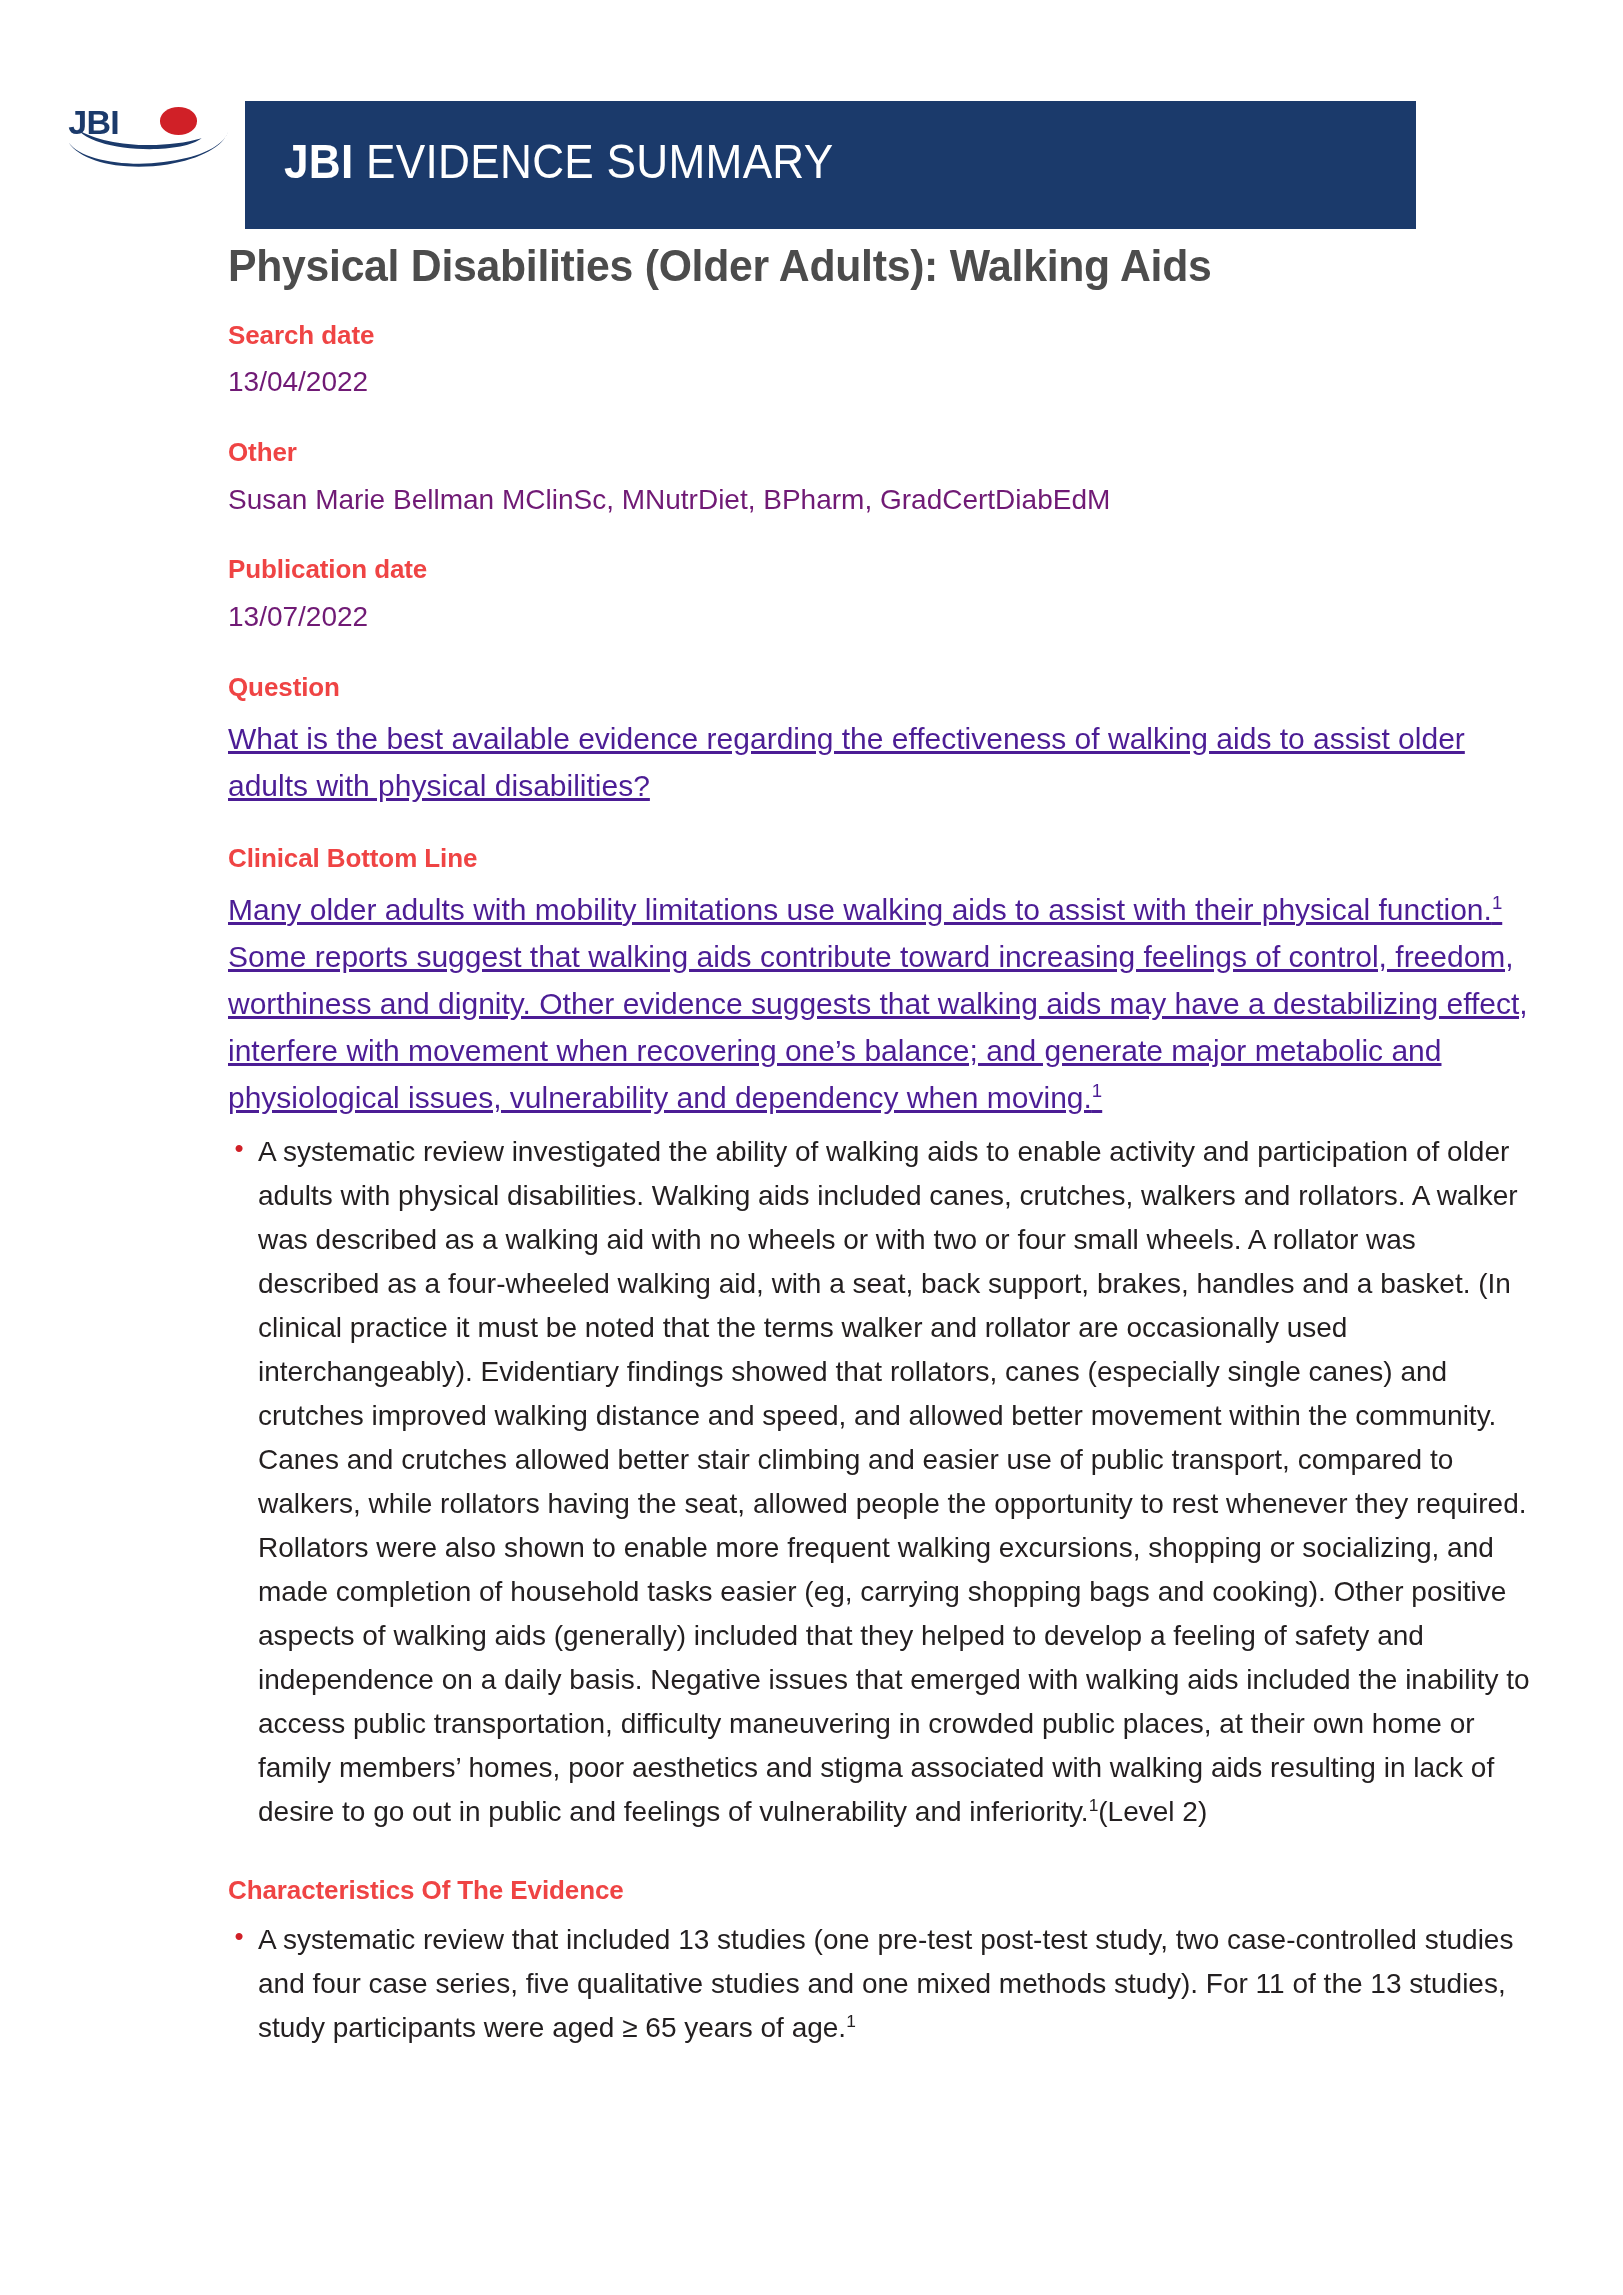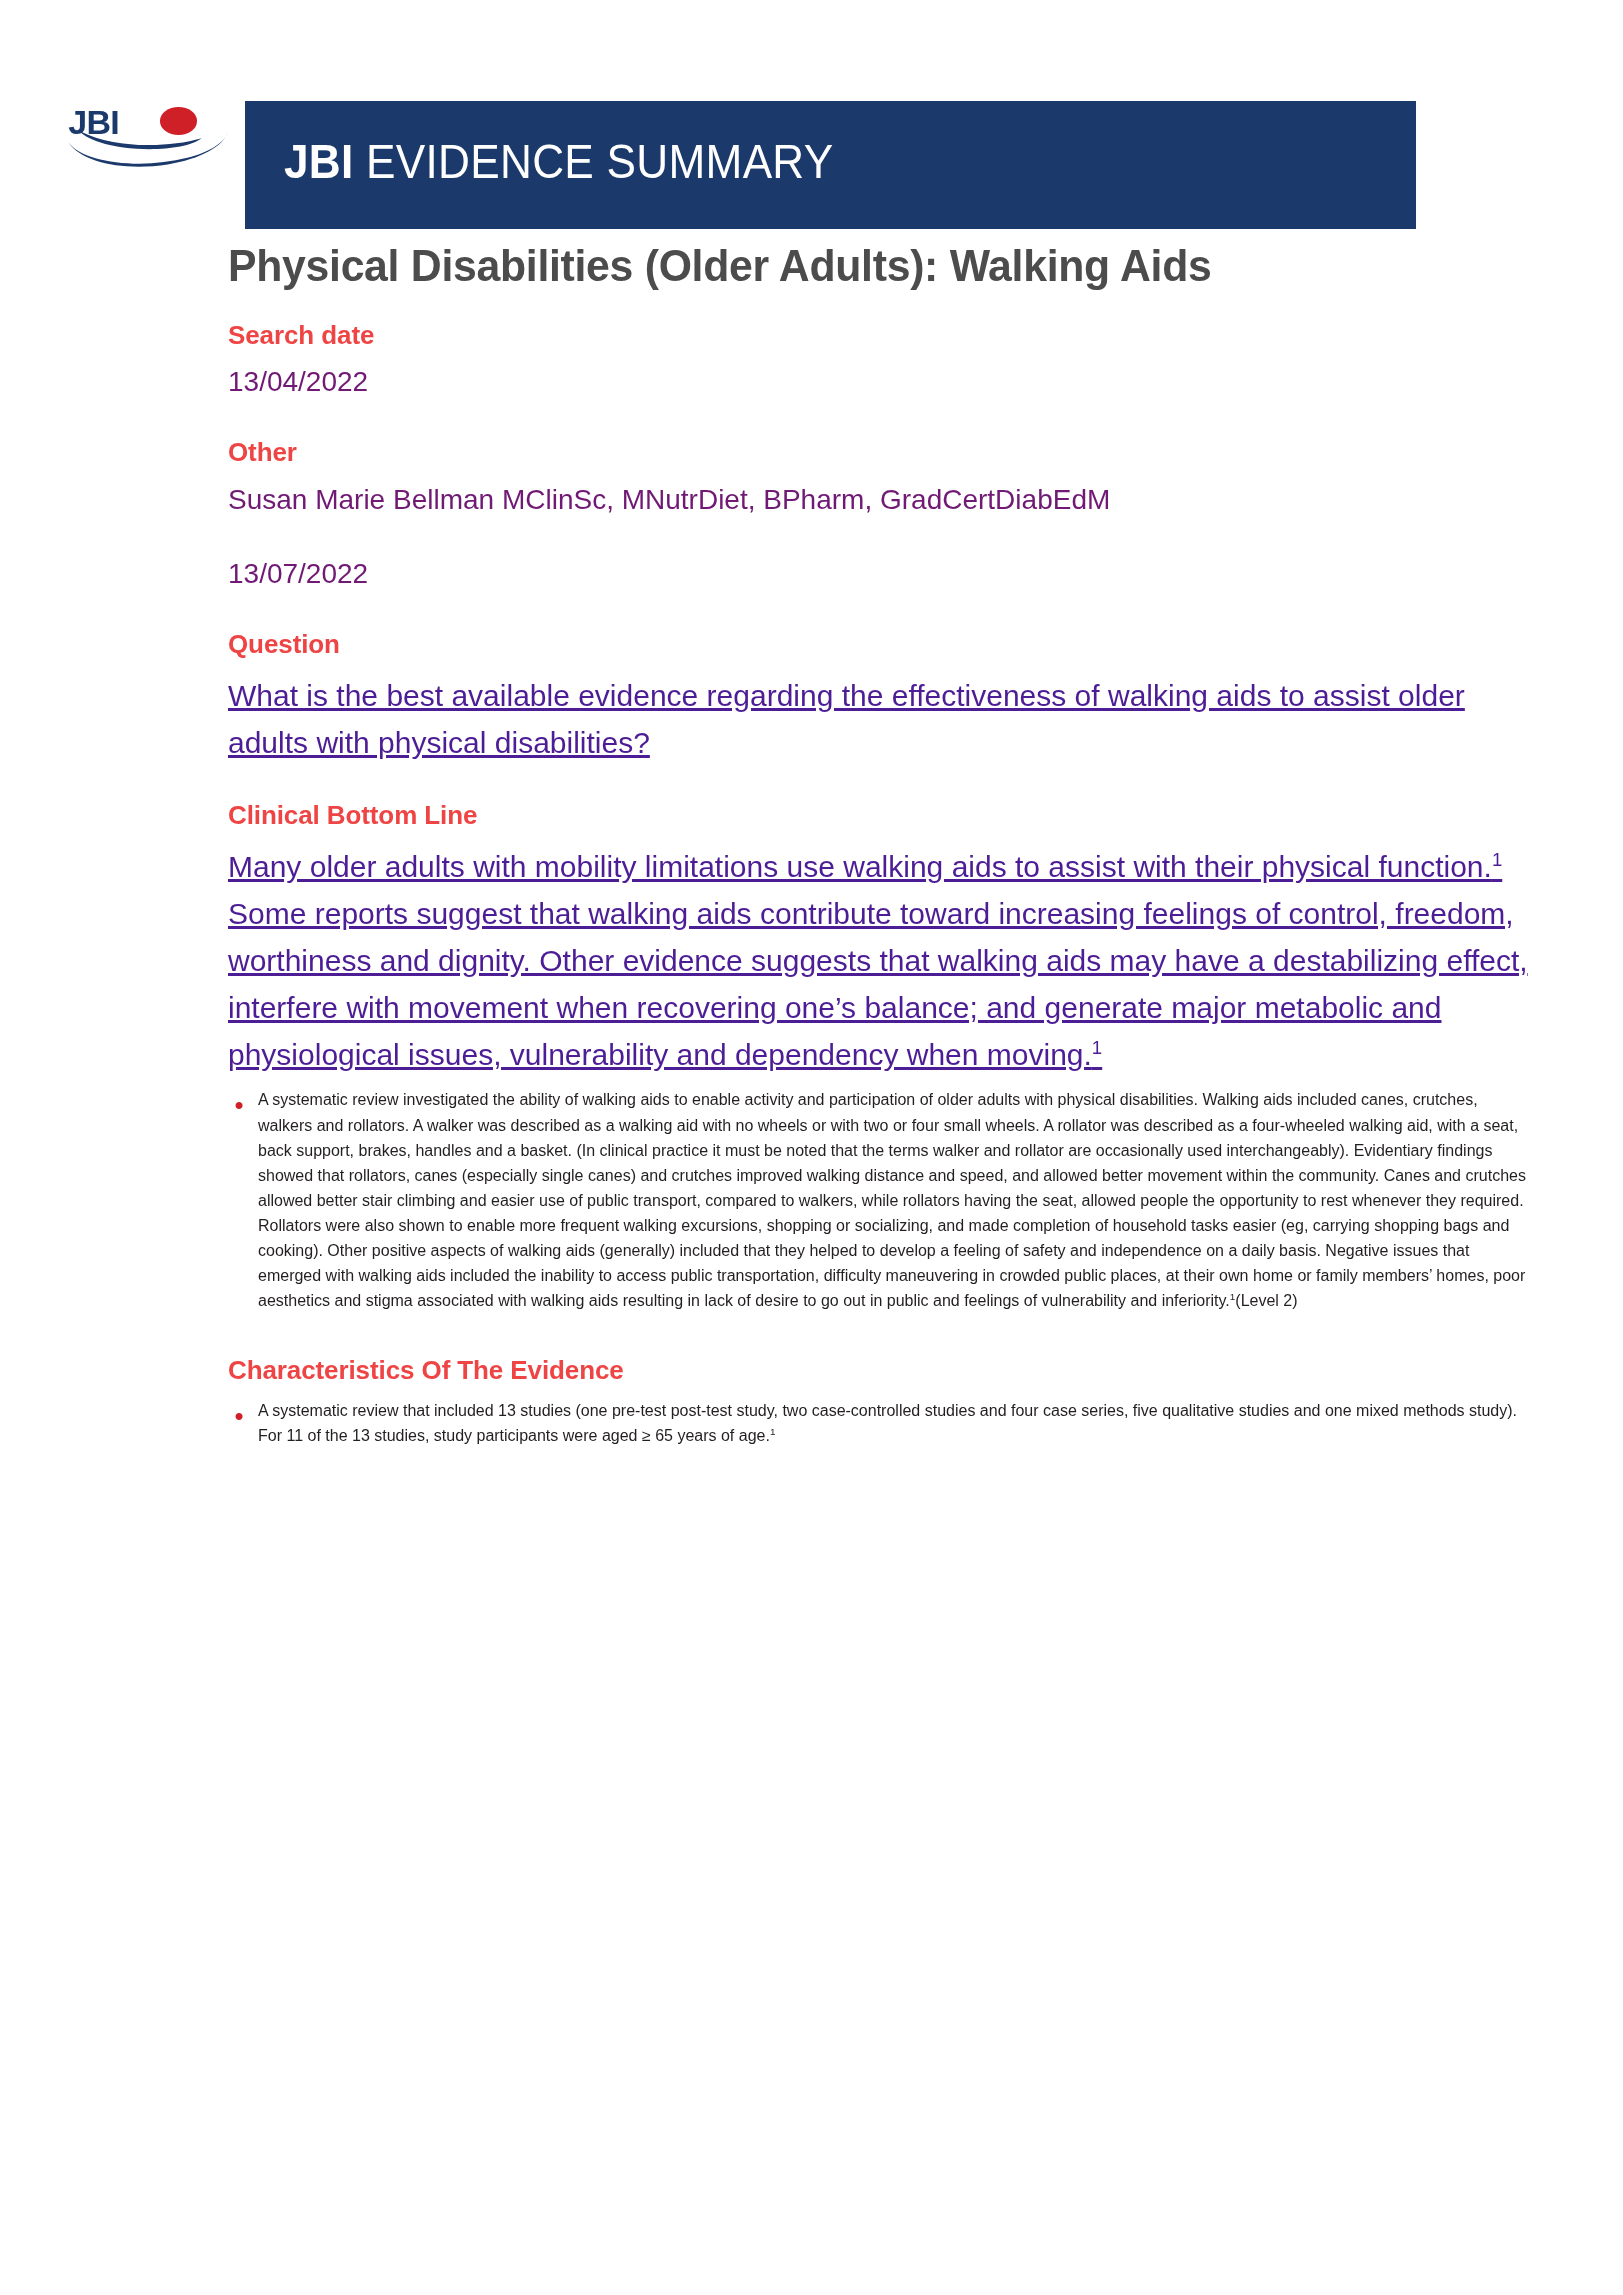--- a/index.html
+++ b/index.html
@@ -136,21 +136,21 @@
   }
   ul.bullets {
     margin: 9.2px 0 0 0;
     padding: 0;
     list-style: none;
   }
   ul.bullets li {
     position: relative;
     padding-left: 30px;
     margin-bottom: 7.9px;
-    font-size: 16px;
+    font-size: 28px;
     line-height: 1.57;
     color: #231f20;
   }
   ul.bullets li::before {
     content: "\2022";
     position: absolute;
     left: 6.5px;
     top: -1.3px;
     color: #d02027;
     font-size: 26px;
@@ -189,20 +189,21 @@
     <h2 class="section">Search date</h2>
     <p class="meta">13/04/2022</p>
 
     <div class="section-gap"></div>
 
     <h2 class="section">Other</h2>
     <p class="meta">Susan Marie Bellman MClinSc, MNutrDiet, BPharm, GradCertDiabEdM</p>
 
     <div class="section-gap"></div>
 
+    <h2 class="section">Publication date</h2>
     <p class="meta">13/07/2022</p>
 
     <div class="section-gap"></div>
 
     <h2 class="section">Question</h2>
     <p class="body">What is the best available evidence regarding the effectiveness of walking aids to assist older adults with physical disabilities?</p>
 
     <div class="section-gap"></div>
 
     <h2 class="section">Clinical Bottom Line</h2>

